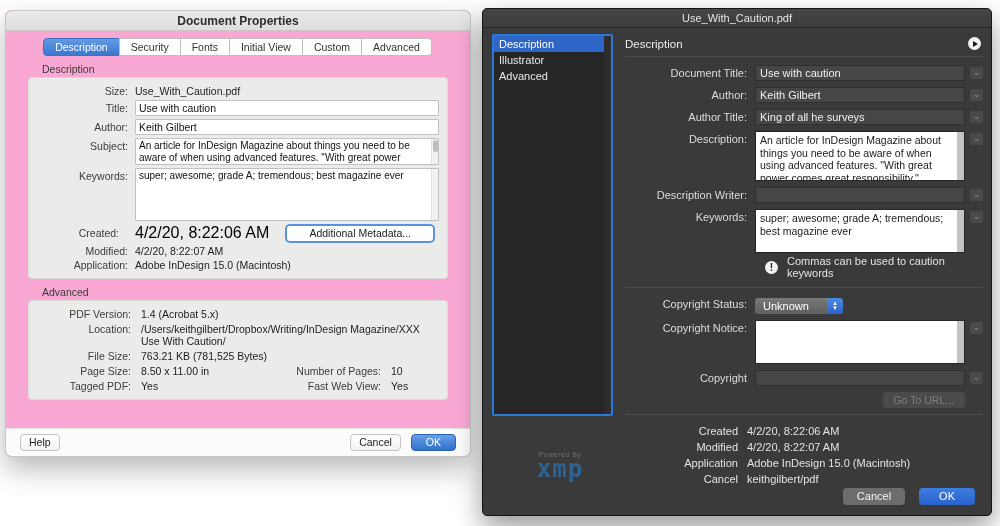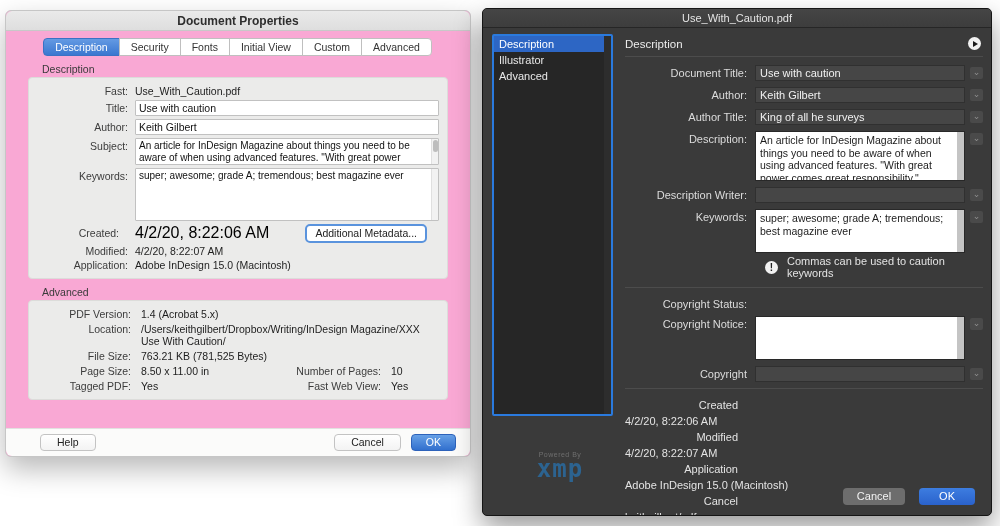--- a/index.html
+++ b/index.html
@@ -51,34 +51,34 @@
   .scrollstrip {
     position:absolute; right:1px; top:1px; bottom:1px; width:7px;
     background:#f2f2f2; border-left:1px solid #e0e0e0;
   }
   .scrollstrip .thumb { position:absolute; top:1px; left:1px; width:5px; height:12px; background:#bdbdbd; border-radius:3px; }
   .meta-row { display:flex; align-items:flex-start; justify-content:space-between; margin-bottom:2px; }
   .meta-left { display:flex; align-items:center; }
   .meta-left .lbl { width:106px; text-align:right; padding-right:16px; font-size:10.5px; color:#3c3c3c; flex:none;}
   .btn-addmeta {
     font-size:10.5px; color:#222; background:#fff; border:2px solid #5a93dd;
-    border-radius:5px; padding:1px 8px; margin-right:12px; line-height:13px;
+    border-radius:5px; padding:1px 22px; margin-right:4px; line-height:13px;
   }
   .adv-row { display:flex; margin-bottom:3px; }
   .adv-row .albl { width:112px; text-align:right; padding-right:10px; font-size:10.5px; color:#3c3c3c; flex:none; }
   .adv-row .aval { font-size:10.5px; color:#1d1d1d; }
   .adv-row .albl2 { width:130px; text-align:right; padding-right:10px; font-size:10.5px; color:#3c3c3c; flex:none; margin-left:28px; }
   .mac-footer {
     position:absolute; left:0; right:0; bottom:0; height:28px;
     background:#fbfbfa; border-top:1px solid #e2e2e0; border-radius:0 0 6px 6px;
     display:flex; align-items:center; padding:0 14px;
   }
   .btn-plain {
     background:linear-gradient(#ffffff,#f3f3f3); border:1px solid #c3c3c3; border-radius:4px;
-    font-size:10.5px; color:#222; padding:1px 16px; line-height:13px;margin-left:20px;
+    font-size:10.5px; color:#222; padding:1px 8px; line-height:13px;
   }
   .btn-blue {
     background:linear-gradient(#66a0e6,#3270ce); border:1px solid #2d62ba; border-radius:4px;
     font-size:10.5px; color:#fff; padding:1px 14px; line-height:13px;
   }
   .mac-footer .spacer { flex:1; }
   .mac-footer .btn-plain + .btn-blue { margin-left:10px; }
 
   
   .xmp-dialog {
@@ -130,21 +130,21 @@
   .note-icon {
     width:13px; height:13px; border-radius:50%; background:#f2f2f2; color:#222;
     font-size:10px; font-weight:bold; text-align:center; line-height:13px; margin-right:9px; flex:none;
   }
   .note-text { font-size:11px; color:#e3e3e3; }
   .dropdown { display:inline-flex; height:16px; border-radius:3px; overflow:hidden; }
   .dd-label { background:linear-gradient(#787878,#5f5f5f); color:#fff; font-size:11px; line-height:16px; padding:0 8px; width:72px; }
   .dd-cap { width:16px; background:linear-gradient(#4a8ae0,#2b63c8); color:#fff; display:flex; flex-direction:column; align-items:center; justify-content:center; font-size:6px; line-height:5px; }
   .url-row { text-align:right; margin:2px 18px 6px 0; }
   .btn-disabled { background:#4a4a4a; color:#7f7f7f; font-size:10.5px; border:none; border-radius:3px; padding:2px 11px; }
-  .irow { display:flex; line-height:16px;flex-direction:column; }
+  .irow { display:flex; line-height:16px; }
   .irow .ilabel { width:122px; text-align:right; padding-right:9px; font-size:11px; color:#e3e3e3; flex:none; }
   .irow .ivalue { font-size:11px; color:#e3e3e3; }
   .xmp-logo { position:absolute; left:42px; top:442px; width:70px; text-align:center; }
   .xmp-logo .pb { font-size:7px; color:#6f6f6f; letter-spacing:.5px; }
   .xmp-logo .xmp-word { font-size:24px; font-weight:bold; color:#2c6390; letter-spacing:1px; line-height:22px; font-family:"DejaVu Sans Mono", monospace; }
   .dark-btnrow { position:absolute; right:16px; bottom:10px; display:flex; gap:14px; }
   .btn-gray { background:#6d6d6d; color:#f2f2f2; border:none; border-radius:4px; font-size:11px; padding:2px 14px; line-height:13px; }
   .btn-dblue { background:linear-gradient(#3d7de0,#2a62cc); color:#fff; border:none; border-radius:4px; font-size:11px; padding:2px 20px; line-height:13px; }
 </style>
 </head>
@@ -160,21 +160,21 @@
       <span class="tab">Security</span>
       <span class="tab">Fonts</span>
       <span class="tab">Initial View</span>
       <span class="tab">Custom</span>
       <span class="tab">Advanced</span>
     </div>
 
     <div class="grp-label">Description</div>
     <div class="groupbox">
       <div class="lrow">
-        <span class="lbl">Fast:</span>
+        <span class="lbl">Size:</span>
         <span class="stat">Use_With_Caution.pdf</span>
       </div>
       <div class="lrow">
         <span class="lbl">Title:</span>
         <input type="text" value="Use with caution" style="">
       </div>
       <div class="lrow">
         <span class="lbl">Author:</span>
         <input type="text" value="Keith Gilbert" style="">
       </div>
@@ -311,36 +311,48 @@
         <span class="chev">⌄</span>
       </div>
       <div class="note-row">
         <span class="note-icon">!</span>
         <span class="note-text">Commas can be used to caution keywords</span>
       </div>
       <div class="hr"></div>
 
       <div class="frow">
         <span class="flabel">Copyright Status:</span>
+        <div class="fctrl">
+          <span class="dropdown">
+            <span class="dd-label">Unknown</span>
+            <span class="dd-cap">
+                <span>▲</span>
+                <span>▼</span>
+              </span>
+          </span>
+        </div>
       </div>
       <div class="frow">
         <span class="flabel">Copyright Notice:</span>
         <div class="fctrl wta-wrap">
           <textarea class="wta" style="height: 44px;"></textarea>
           <div class="wta-strip"></div>
         </div>
         <span class="chev">⌄</span>
       </div>
       <div class="frow" style="margin-bottom:4px;">
         <span class="flabel">Copyright</span>
         <div class="fctrl">
             <input class="dinput" type="text" value="" style="">
           </div>
         <span class="chev">⌄</span>
       </div>
+      <div class="url-row">
+        <button class="btn-disabled">Go To URL...</button>
+      </div>
       <div class="hr"></div>
 
       <div class="irow">
         <span class="ilabel">Created</span>
         <span class="ivalue">4/2/20, 8:22:06 AM</span>
       </div>
       <div class="irow">
         <span class="ilabel">Modified</span>
         <span class="ivalue">4/2/20, 8:22:07 AM</span>
       </div>

